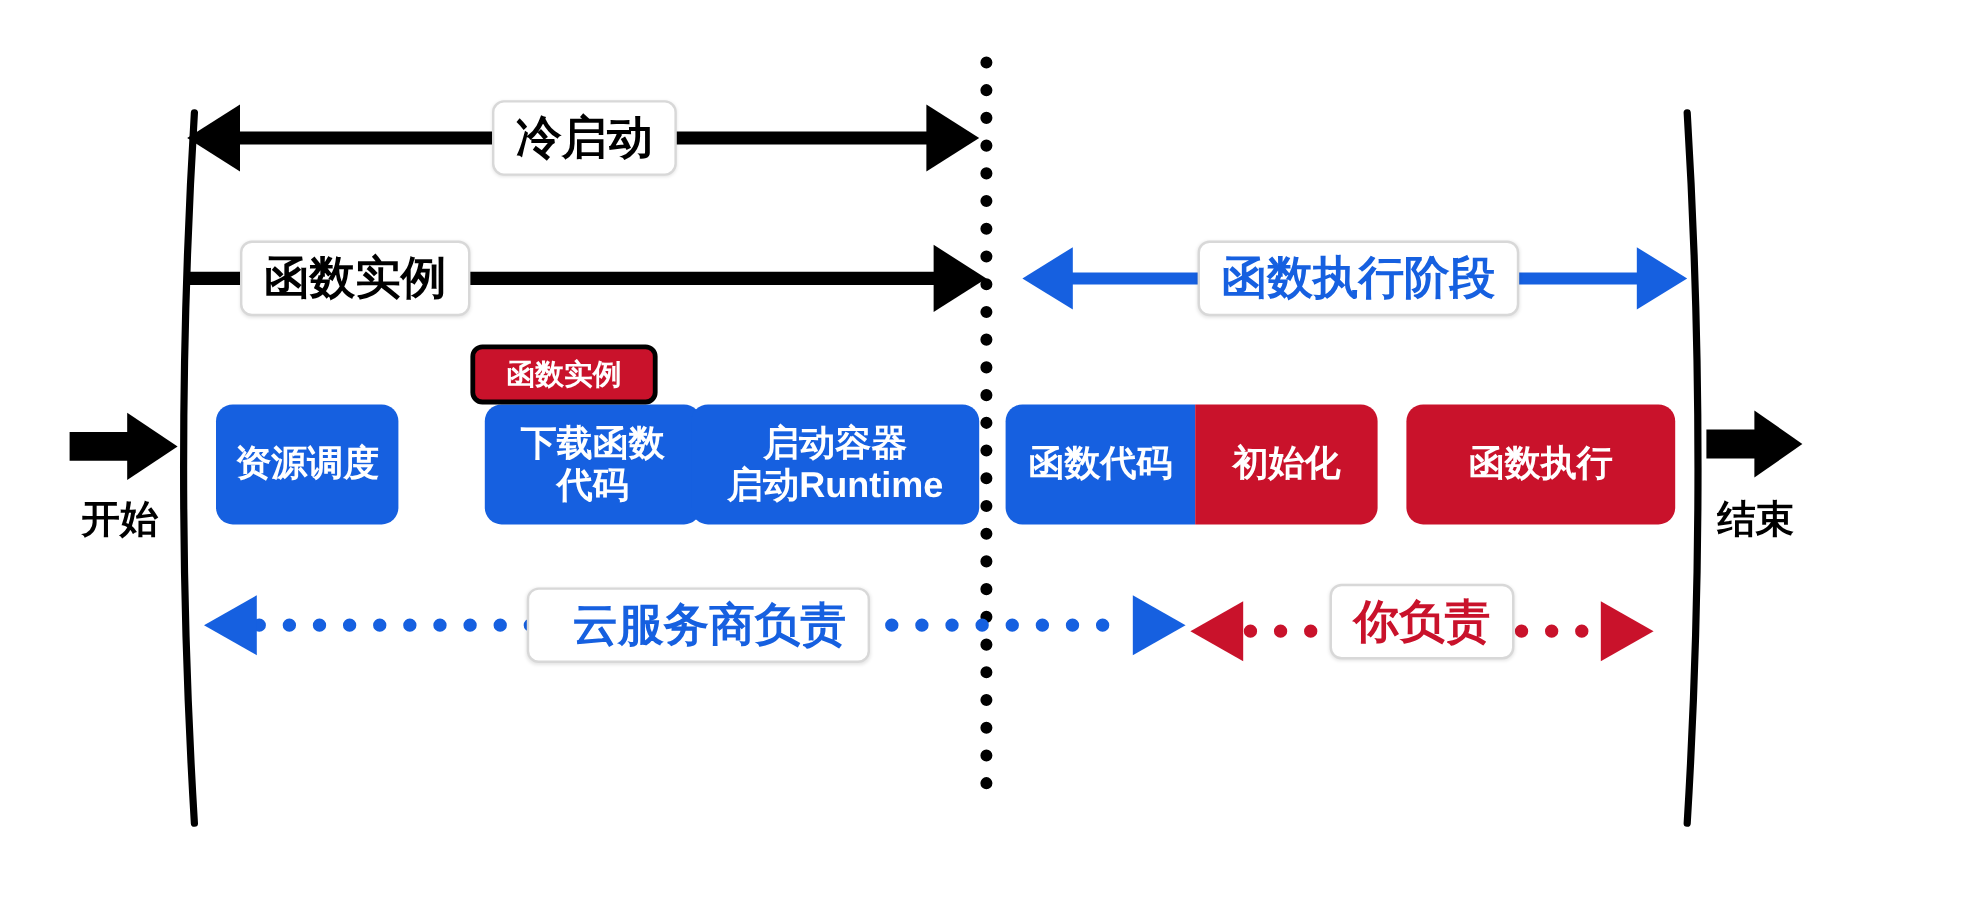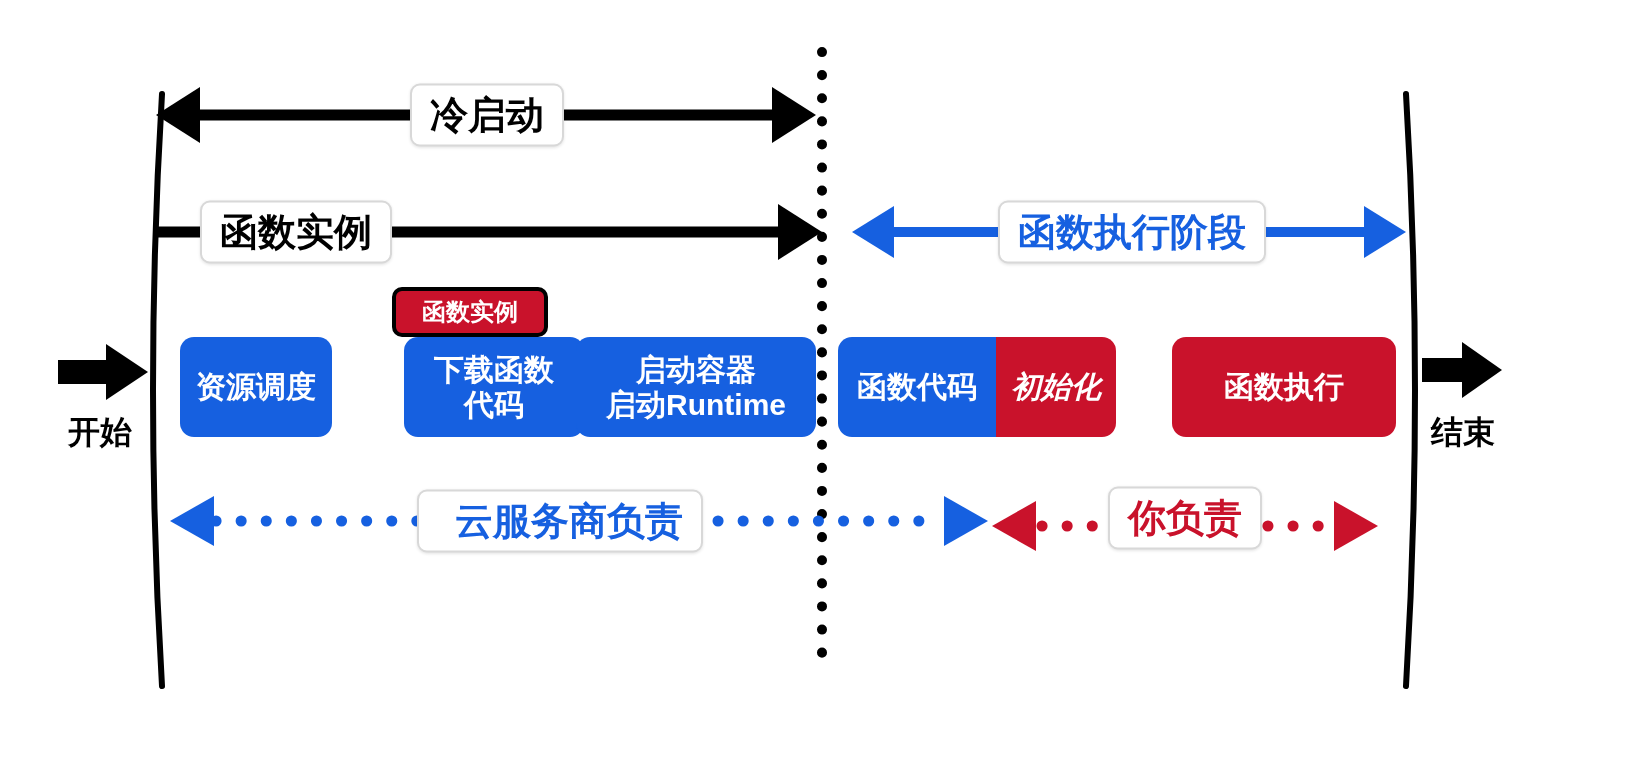--- a/index.html
+++ b/index.html
@@ -109,33 +109,33 @@
   <div class="step blue" style="left:180px;top:337px;width:152px;height:100px;">资源调度</div>
 
   <div class="step blue" style="left:380px;top:337px;width:180px;height:100px;margin-left:24px;">下载函数
 代码</div>
 
   <div class="step blue" style="left:576px;top:337px;width:240px;height:100px;">启动容器
 启动Runtime</div>
 
   <div class="step blue" style="left:838px;top:337px;width:158px;height:100px;border-radius:14px 0 0 14px;">函数代码</div>
 
-  <div class="step red" style="left:996px;top:337px;width:120px;height:100px;border-radius:0 14px 14px 0;font-style:italic;">初始化</div>
+  <div class="step red" style="left:996px;top:337px;width:152px;height:100px;border-radius:0 14px 14px 0;">初始化</div>
 
   <div class="step red" style="left:1172px;top:337px;width:224px;height:100px;">函数执行</div>
 
   <div class="your-code-tag" style="left:470px;top:312px;">函数实例</div>
 
   <div class="tag" style="left:487px;top:115px;">冷启动</div>
 
   <div class="tag" style="left:296px;top:232px;">函数实例</div>
 
   <div class="tag blue-text" style="left:1132px;top:232px;">函数执行阶段</div>
 
-  <div class="tag blue-text" style="left:560px;top:521px;padding-left:36px;">云服务商负责</div>
+  <div class="tag blue-text" style="left:582px;top:521px;padding-left:36px;">云服务商负责</div>
 
   <div class="tag red-text" style="left:1185px;top:518px;">你负责</div>
 
   <div class="endpoint" style="left:100px;top:433px;">开始</div>
 
   <div class="endpoint" style="left:1463px;top:433px;">结束</div>
 
 </div>
 
 </body></html>

